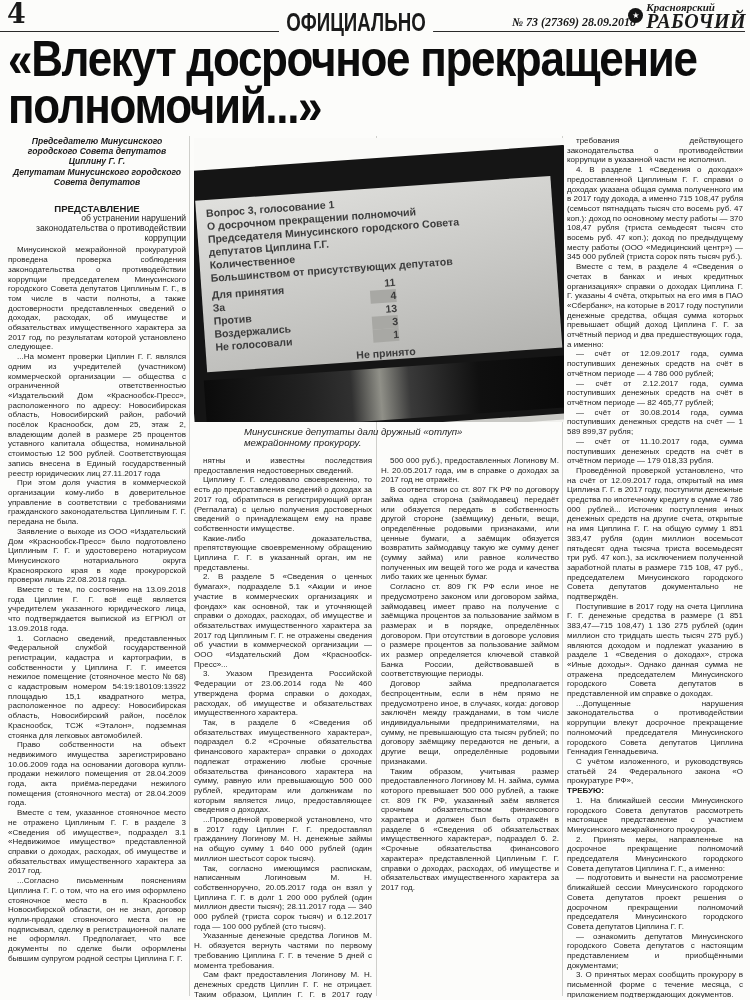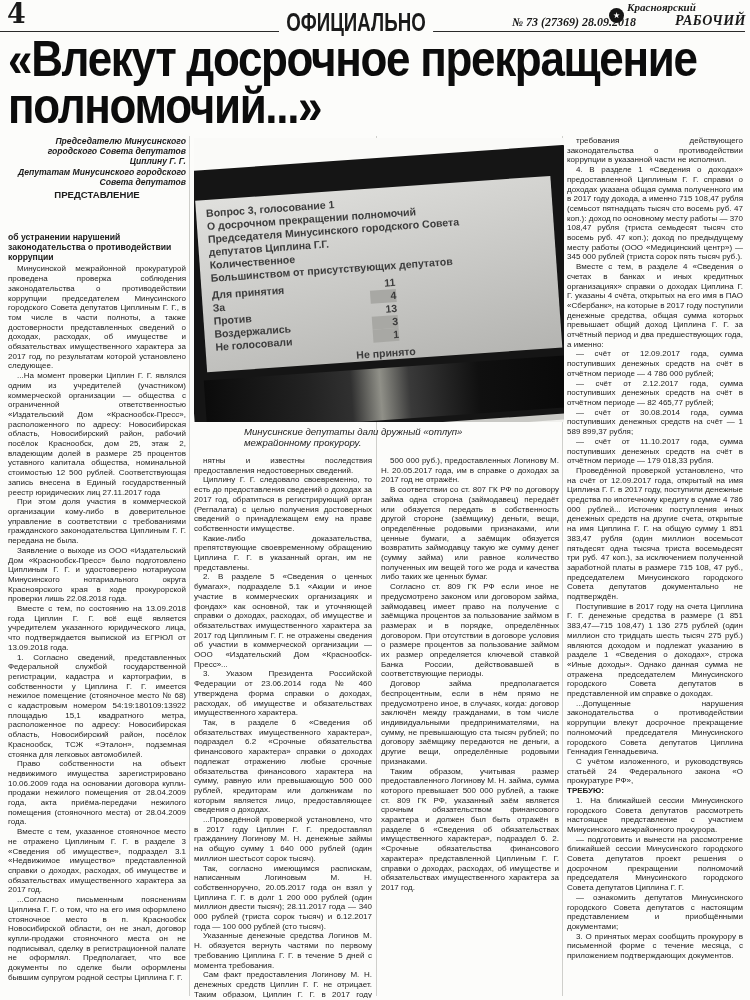--- a/index.html
+++ b/index.html
@@ -15,44 +15,44 @@
                    letter-spacing:0px; transform:scaleX(0.72); transform-origin:left top;
                    background:#fcfcfa; padding:0 10px; }
   .issue { position:absolute; left:512px; top:15px; font-family:"Liberation Serif",serif;
            font-style:italic; font-weight:bold; font-size:12px; }
   .masthead { position:absolute; right:4px; top:2px; display:flex; align-items:center; gap:3px; }
   .emblem { width:15px; height:15px; border-radius:50%; background:#151515; color:#fff;
             display:inline-flex; align-items:center; justify-content:center; font-size:8px; }
   .mh1 { display:block; font-family:"Liberation Serif",serif; font-style:italic; font-weight:bold;
          font-size:11px; line-height:11px; }
   .mh2 { display:block; font-family:"Liberation Serif",serif; font-style:italic; font-weight:900;
-         font-size:14px; line-height:16px; letter-spacing:0.5px;margin-left:48px; }
+         font-size:20px; line-height:16px; letter-spacing:0.5px; }
 
   
   .headline { position:absolute; left:8px; top:36px; font-weight:800; font-size:50px;
               line-height:47px; letter-spacing:-1.5px; transform:scaleX(0.88);
               transform-origin:left top; white-space:nowrap; color:#0c0c0c; }
 
   
   .col { position:absolute; overflow:hidden; }
   .col1 { left:8px;   top:136px; width:178px; height:862px; }
   .col2 { left:194px; top:456px; width:178px; height:542px; }
   .col3 { left:381px; top:456px; width:178px; height:542px; }
   .col4 { left:567px; top:136px; width:176px; height:862px; }
   .colrule { position:absolute; top:136px; width:1px; height:860px; background:#cfcfcb; }
   .cr1 { left:189px; } .cr2 { left:376px; } .cr3 { left:562px; }
 
   .col p { font-size:8px; line-height:9.7px; text-align:justify; text-indent:9px;
            color:#1c1c1c; }
-  .col p.addr { text-align:right; font-weight:bold; font-style:italic; text-indent:0;
+  .col p.addr { text-align:center; font-weight:bold; font-style:italic; text-indent:0;
                 font-size:8.6px; line-height:10.2px; }
   .col p.doc-title { text-align:center; font-weight:bold; text-indent:0; font-size:9.6px;
-                     line-height:11px; margin-top:2px; }
-  .col p.doc-sub { text-align:left; font-weight:bold; text-indent:0; font-size:8.6px;
-                   line-height:9.8px; margin-bottom:2px;margin-top:33px; }
+                     line-height:11px; margin-top:16px; }
+  .col p.doc-sub { text-align:right; font-weight:normal; text-indent:0; font-size:8.6px;
+                   line-height:9.8px; margin-bottom:2px; }
   .col p.center-bold { text-align:left; font-weight:bold; text-indent:0; }
 
   
   .photo { position:absolute; left:194px; top:138px; width:370px; height:284px;
            background:#f1f1ee; overflow:hidden; }
   .paper { position:absolute; left:0; top:0; width:370px; height:70px; background:#fafaf8; }
   .monitor { position:absolute; left:-8px; top:20px; width:390px; height:268px;
              background:#151515; border-radius:4px; transform:rotate(-4deg);
              box-shadow:6px 6px 0 #c9c9c5; }
   .screen { position:absolute; left:16px; top:30px; right:18px; bottom:66px;
@@ -183,18 +183,19 @@
       <p>— счёт от 12.09.2017 года, сумма поступивших денежных средств на счёт в отчётном периоде — 4 786 000 рублей;</p>
       <p>— счёт от 2.12.2017 года, сумма поступивших денежных средств на счёт в отчётном периоде — 82 465,77 рублей;</p>
       <p>— счёт от 30.08.2014 года, сумма поступивших денежных средств на счёт — 1 589 899,37 рубля;</p>
       <p>— счёт от 11.10.2017 года, сумма поступивших денежных средств на счёт в отчётном периоде — 179 018,33 рубля.</p>
       <p>Проведённой проверкой установлено, что на счёт от 12.09.2017 года, открытый на имя Циплина Г. Г. в 2017 году, поступили денежные средства по ипотечному кредиту в сумме 4 786 000 рублей... Источник поступления иных денежных средств на другие счета, открытые на имя Циплина Г. Г. на общую сумму 1 851 383,47 рубля (один миллион восемьсот пятьдесят одна тысяча триста восемьдесят три руб. 47 коп.), за исключением полученной заработной платы в размере 715 108, 47 руб., председателем Минусинского городского Совета депутатов документально не подтверждён.</p>
       <p>Поступившие в 2017 году на счета Циплина Г. Г. денежные средства в размере (1 851 383,47—715 108,47) 1 136 275 рублей (один миллион сто тридцать шесть тысяч 275 руб.) являются доходом и подлежат указанию в разделе 1 «Сведения о доходах», строка «Иные доходы». Однако данная сумма не отражена председателем Минусинского городского Совета депутатов в представленной им справке о доходах.</p>
       <p>...Допущенные нарушения законодательства о противодействии коррупции влекут досрочное прекращение полномочий председателя Минусинского городского Совета депутатов Циплина Геннадия Геннадьевича.</p>
       <p>С учётом изложенного, и руководствуясь статьёй 24 Федерального закона «О прокуратуре РФ»,</p>
       <p class="center-bold">ТРЕБУЮ:</p>
       <p>1. На ближайшей сессии Минусинского городского Совета депутатов рассмотреть настоящее представление с участием Минусинского межрайонного прокурора.</p>
+      <p>2. Принять меры, направленные на досрочное прекращение полномочий председателя Минусинского городского Совета депутатов Циплина Г. Г., а именно:</p>
       <p>— подготовить и вынести на рассмотрение ближайшей сессии Минусинского городского Совета депутатов проект решения о досрочном прекращении полномочий председателя Минусинского городского Совета депутатов Циплина Г. Г.</p>
       <p>— ознакомить депутатов Минусинского городского Совета депутатов с настоящим представлением и приобщёнными документами;</p>
       <p>3. О принятых мерах сообщить прокурору в письменной форме с течение месяца, с приложением подтверждающих документов.</p>
     </div>
 
 </div>
 
 </body></html>

